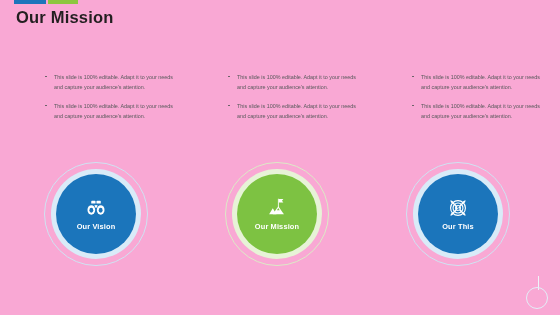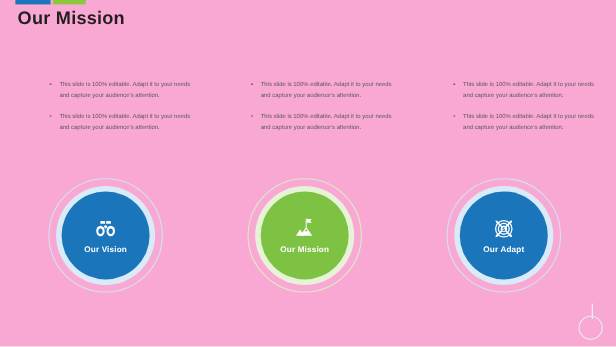--- a/index.html
+++ b/index.html
@@ -280,21 +280,21 @@
           </g>
           <g fill="#ffffff">
             <path d="M3.6 3.6l3.0 1.0-2.0 2.0z"></path>
             <path d="M20.4 3.6l-1.0 3.0-2.0-2.0z"></path>
             <path d="M3.6 20.4l1.0-3.0 2.0 2.0z"></path>
             <path d="M20.4 20.4l-3.0-1.0 2.0-2.0z"></path>
           </g>
           <circle cx="12" cy="12" r="3.0" fill="#ffffff"></circle>
           <text x="12" y="14.6" text-anchor="middle" font-family="Liberation Sans, sans-serif" font-size="5.4" font-weight="bold" fill="#1b75bb">$</text>
         </svg>
-        <div class="node-label">Our Adapt</div>
+        <div class="node-label">Our This</div>
       </div>
     </div>
 
   </div>
 
   <div class="deco-line"></div>
   <div class="deco-circle"></div>
 
 </div>
 

